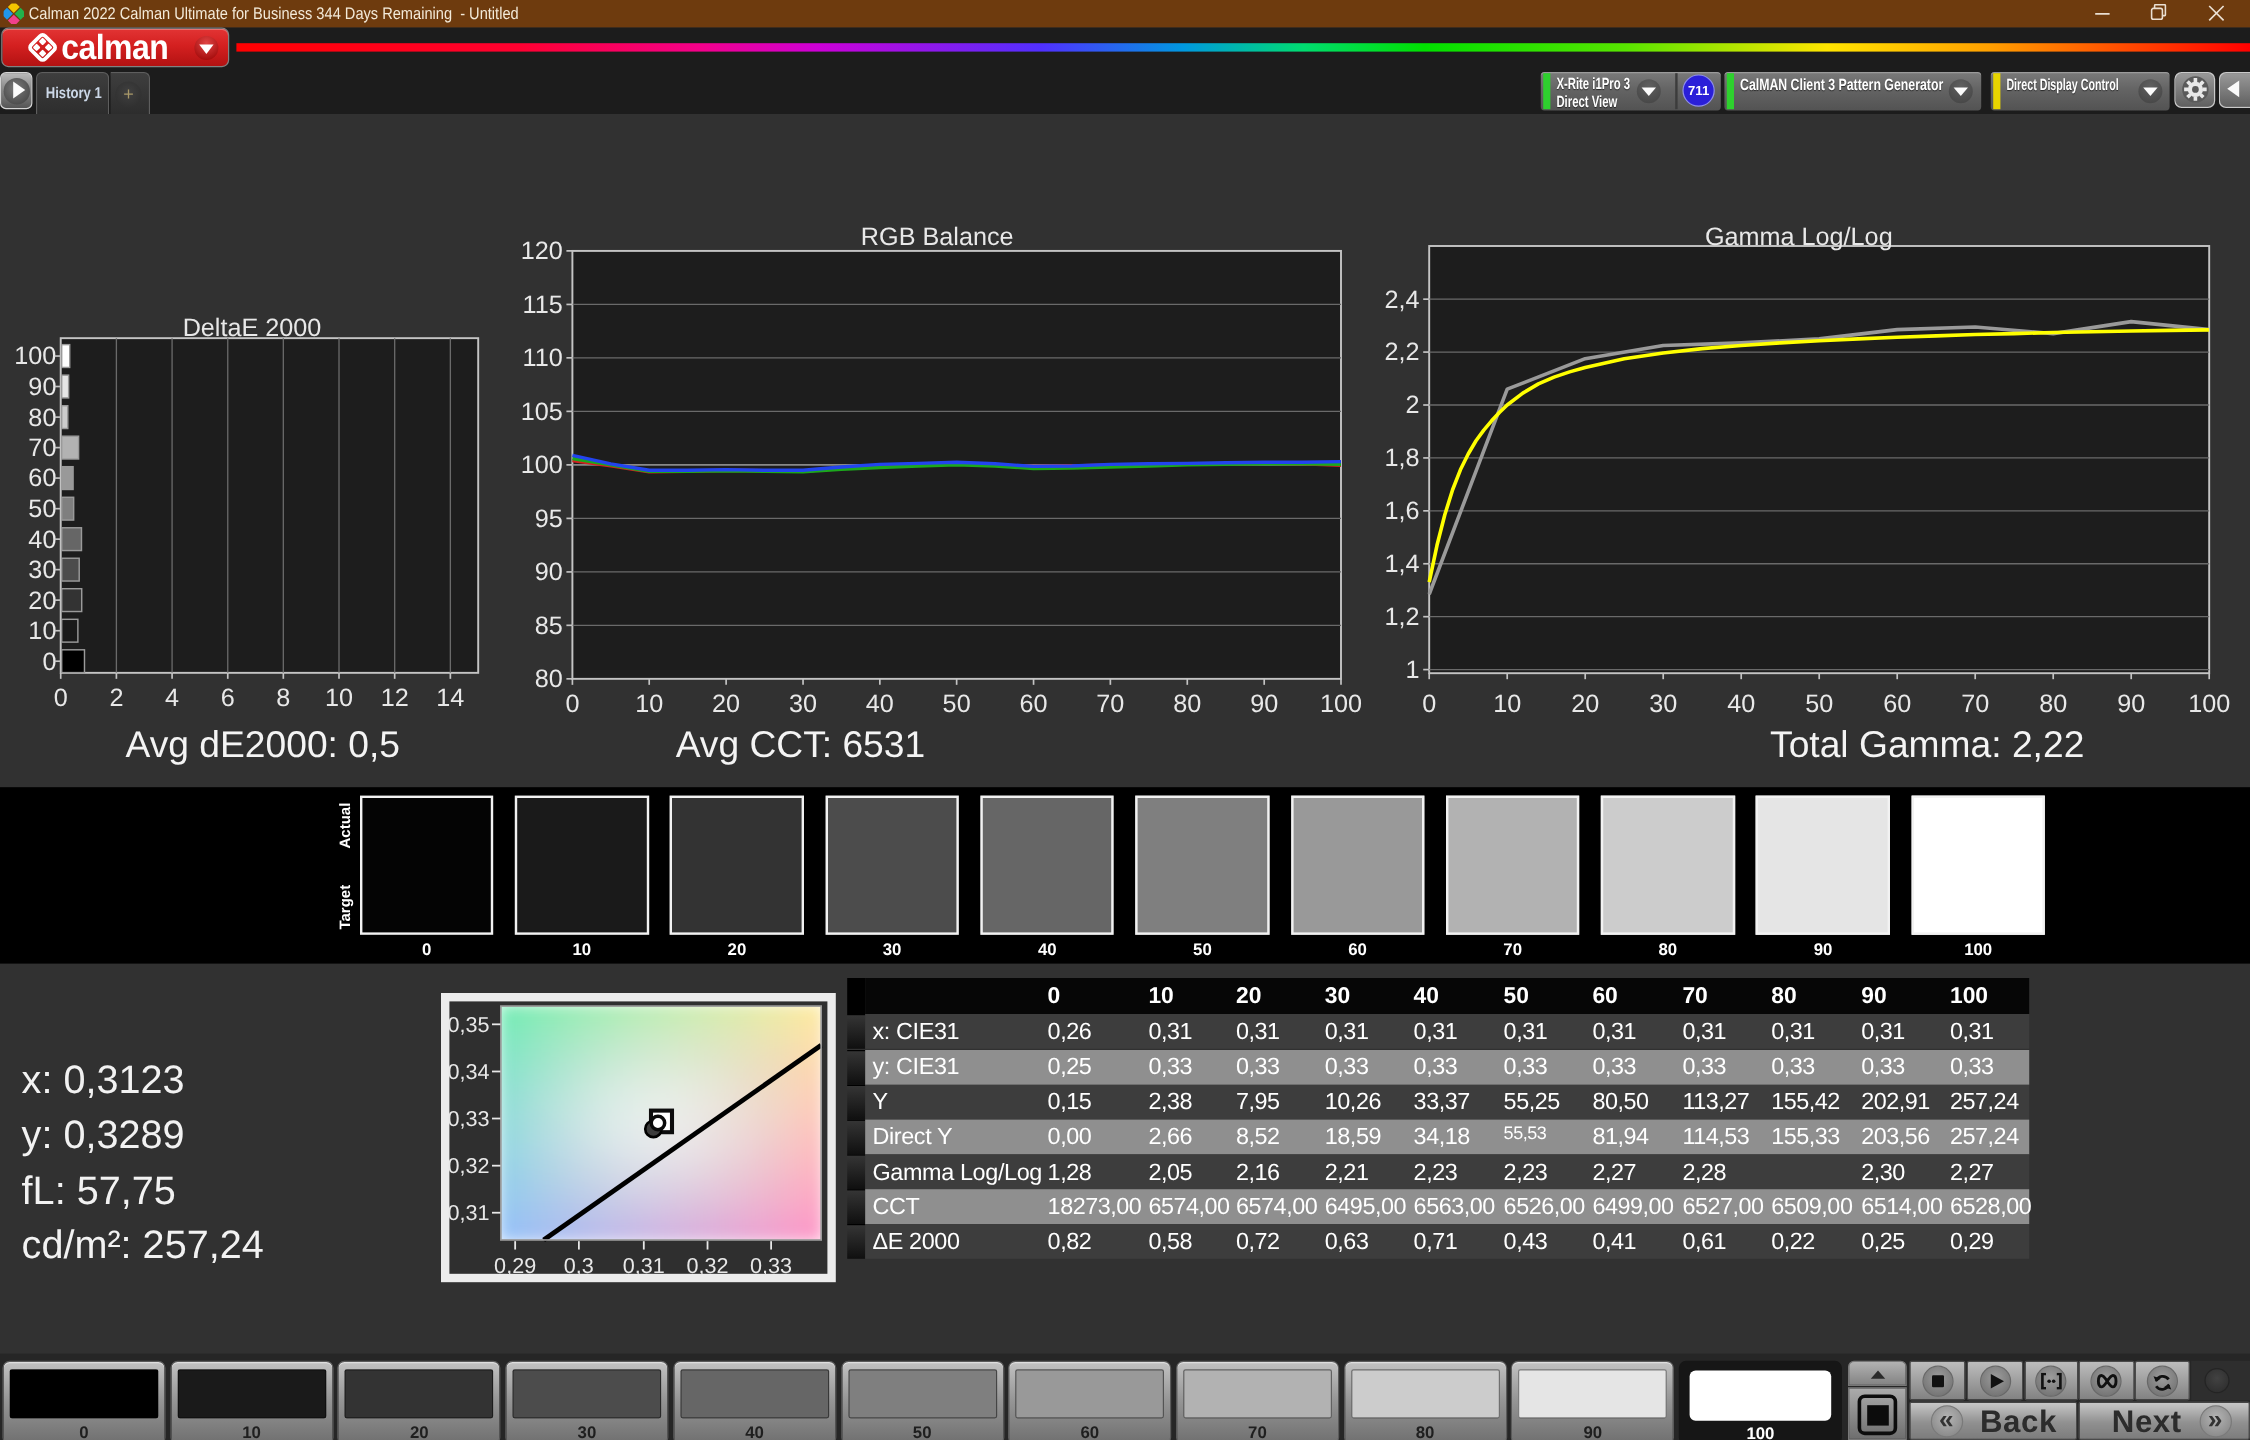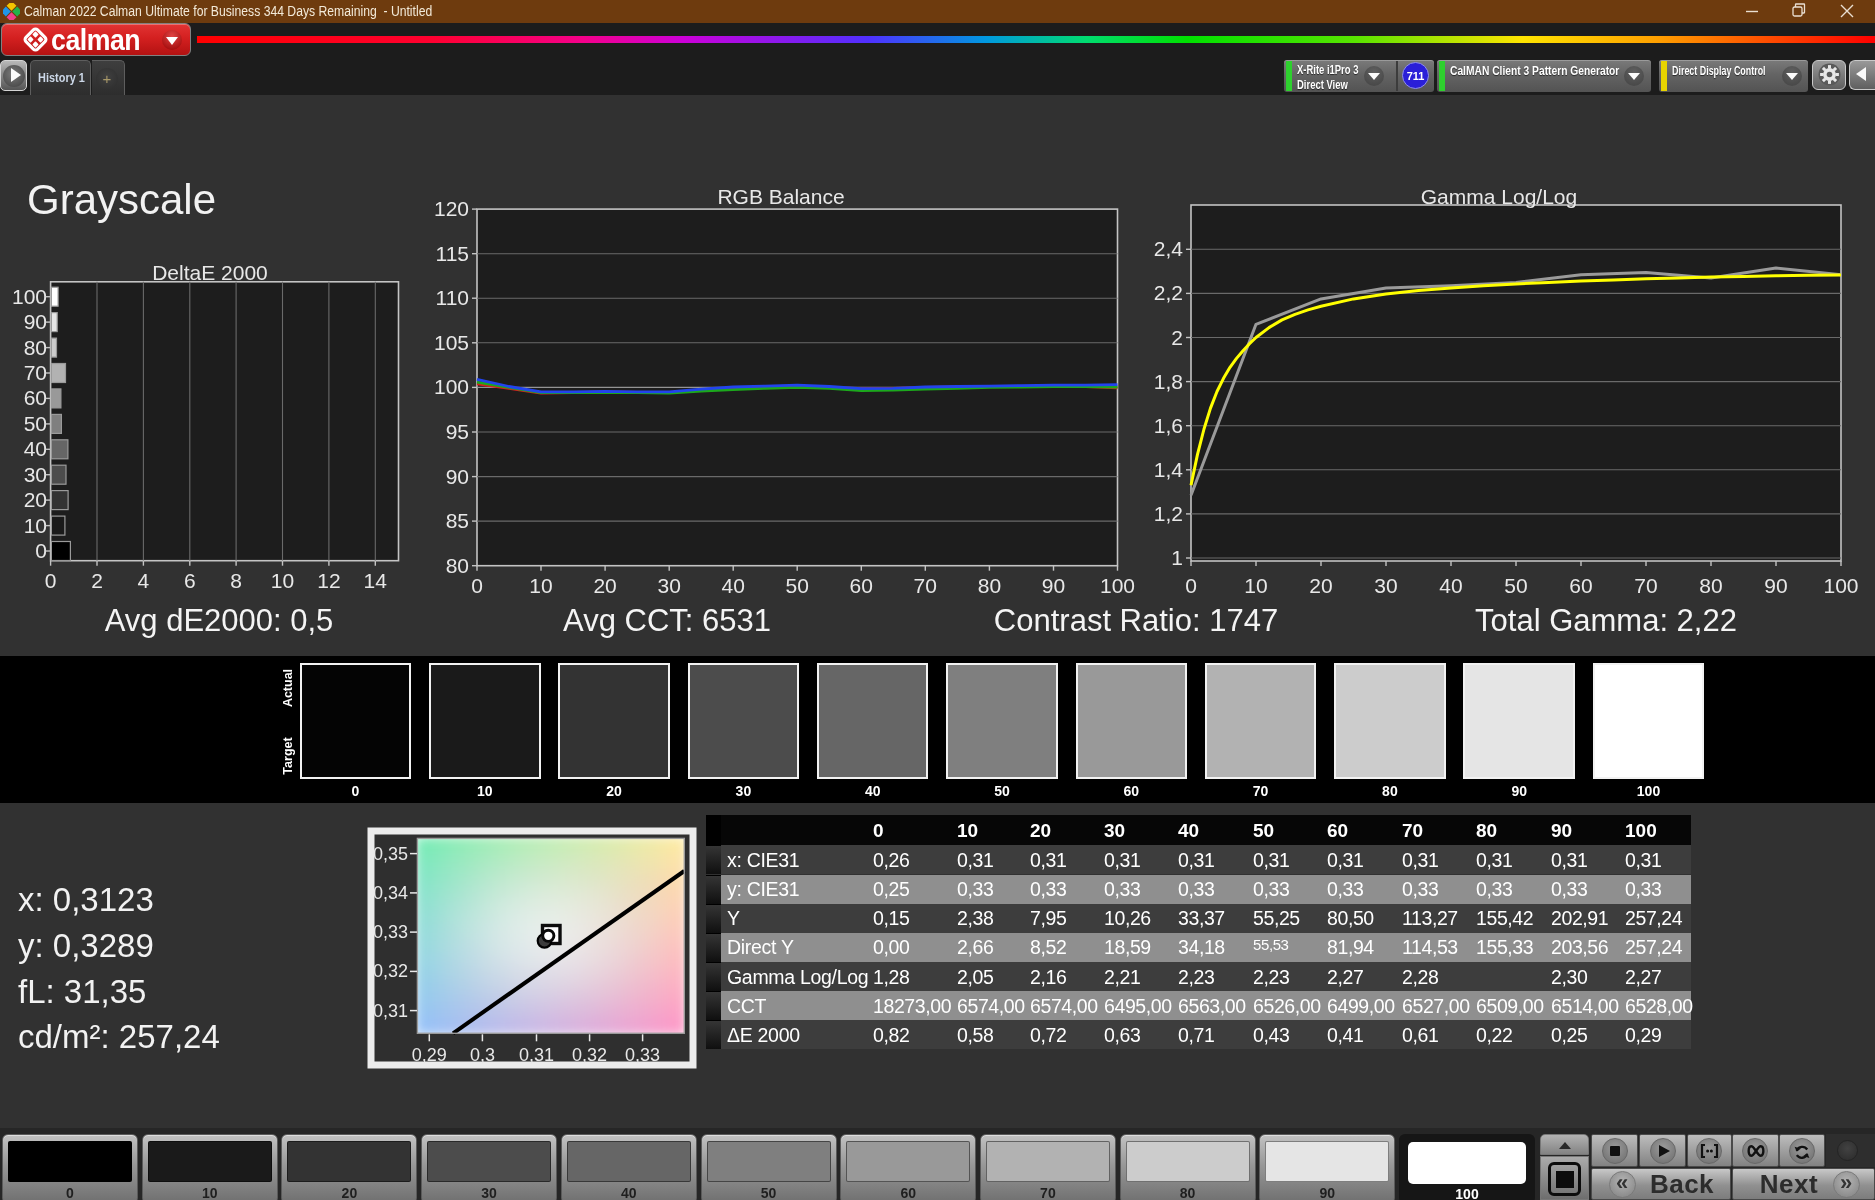--- a/index.html
+++ b/index.html
@@ -102,24 +102,22 @@
   <line x1="12.5" y1="6.5" x2="12.5" y2="3.1"></line>
   <line x1="16.7" y1="8.3" x2="19.1" y2="5.9"></line>
 
  </g>
  <circle cx="12.5" cy="12.5" r="2.8" fill="#5a5a5a"></circle>
 </svg>
 <div class="abs" style="left:1849px;top:59.5px;width:26px;height:30px;border-radius:6px 0 0 6px;border:1.5px solid #c9c9c9;border-right:none;
  background:linear-gradient(180deg,#999,#5f5f5f);"></div>
 <div class="abs" style="left:1856px;top:67px;width:0;height:0;border-top:7.5px solid transparent;border-bottom:7.5px solid transparent;border-right:10px solid #fafafa;"></div>
 
-<div class="abs" style="left:27px;top:176px;font-size:42px;color:#f2f2f2;">Grayscale</div>
 <div class="abs ctr" style="left:219px;top:603px;font-size:31px;color:#f4f4f4;">Avg dE2000: 0,5</div>
 <div class="abs ctr" style="left:667px;top:603px;font-size:31px;color:#f4f4f4;">Avg CCT: 6531</div>
-<div class="abs ctr" style="left:1136px;top:603px;font-size:31px;color:#f4f4f4;">Contrast Ratio: 1747</div>
 <div class="abs ctr" style="left:1606px;top:603px;font-size:31px;color:#f4f4f4;">Total Gamma: 2,22</div>
 <svg class="abs" style="left:0px;top:255px;" width="430" height="345" viewBox="-20 0 430 345">
       <rect x="30.6" y="26.8" width="347.9" height="278.9" fill="#1d1d1d" stroke="#c4c4c4" stroke-width="1.6"></rect>
       <line x1="77.0" y1="26.8" x2="77.0" y2="305.7" stroke="#6a6a6a" stroke-width="1.1"></line>
       <line x1="123.4" y1="26.8" x2="123.4" y2="305.7" stroke="#6a6a6a" stroke-width="1.1"></line>
       <line x1="169.8" y1="26.8" x2="169.8" y2="305.7" stroke="#6a6a6a" stroke-width="1.1"></line>
       <line x1="216.1" y1="26.8" x2="216.1" y2="305.7" stroke="#6a6a6a" stroke-width="1.1"></line>
       <line x1="262.5" y1="26.8" x2="262.5" y2="305.7" stroke="#6a6a6a" stroke-width="1.1"></line>
       <line x1="308.9" y1="26.8" x2="308.9" y2="305.7" stroke="#6a6a6a" stroke-width="1.1"></line>
       <line x1="355.3" y1="26.8" x2="355.3" y2="305.7" stroke="#6a6a6a" stroke-width="1.1"></line>
@@ -305,21 +303,21 @@
 <div class="abs" style="left:1204.8px;top:663px;width:111.6px;height:115.5px;border:2px solid #f2f2f2;background:#b2b2b2;"></div>
 <div class="abs ctr" style="left:1260.6px;top:783px;font-size:14px;font-weight:bold;color:#fff;">70</div>
 <div class="abs" style="left:1334.1px;top:663px;width:111.6px;height:115.5px;border:2px solid #f2f2f2;background:#cccccc;"></div>
 <div class="abs ctr" style="left:1389.9px;top:783px;font-size:14px;font-weight:bold;color:#fff;">80</div>
 <div class="abs" style="left:1463.4px;top:663px;width:111.6px;height:115.5px;border:2px solid #f2f2f2;background:#e5e5e5;"></div>
 <div class="abs ctr" style="left:1519.2px;top:783px;font-size:14px;font-weight:bold;color:#fff;">90</div>
 <div class="abs" style="left:1592.7px;top:663px;width:111.6px;height:115.5px;border:2px solid #f2f2f2;background:#ffffff;"></div>
 <div class="abs ctr" style="left:1648.5px;top:783px;font-size:14px;font-weight:bold;color:#fff;">100</div>
 <div class="abs" style="left:18px;top:881px;font-size:33px;color:#f2f2f2;">x: 0,3123</div>
 <div class="abs" style="left:18px;top:927px;font-size:33px;color:#f2f2f2;">y: 0,3289</div>
-<div class="abs" style="left:18px;top:973px;font-size:33px;color:#f2f2f2;">fL: 31,35</div>
+<div class="abs" style="left:18px;top:973px;font-size:33px;color:#f2f2f2;">fL: 57,75</div>
 <div class="abs" style="left:18px;top:1018px;font-size:33px;color:#f2f2f2;">cd/m²: 257,24</div>
 <svg class="abs" style="left:360px;top:820px;" width="350" height="255" viewBox="0 0 350 255">
       <defs>
         <clipPath id="cieclip">
           <rect x="57.4" y="18.4" width="266.9" height="194.9"></rect>
         </clipPath>
         <filter id="cieblur" x="-5%" y="-5%" width="110%" height="110%">
           <feGaussianBlur stdDeviation="6"></feGaussianBlur>
         </filter>
       </defs>

